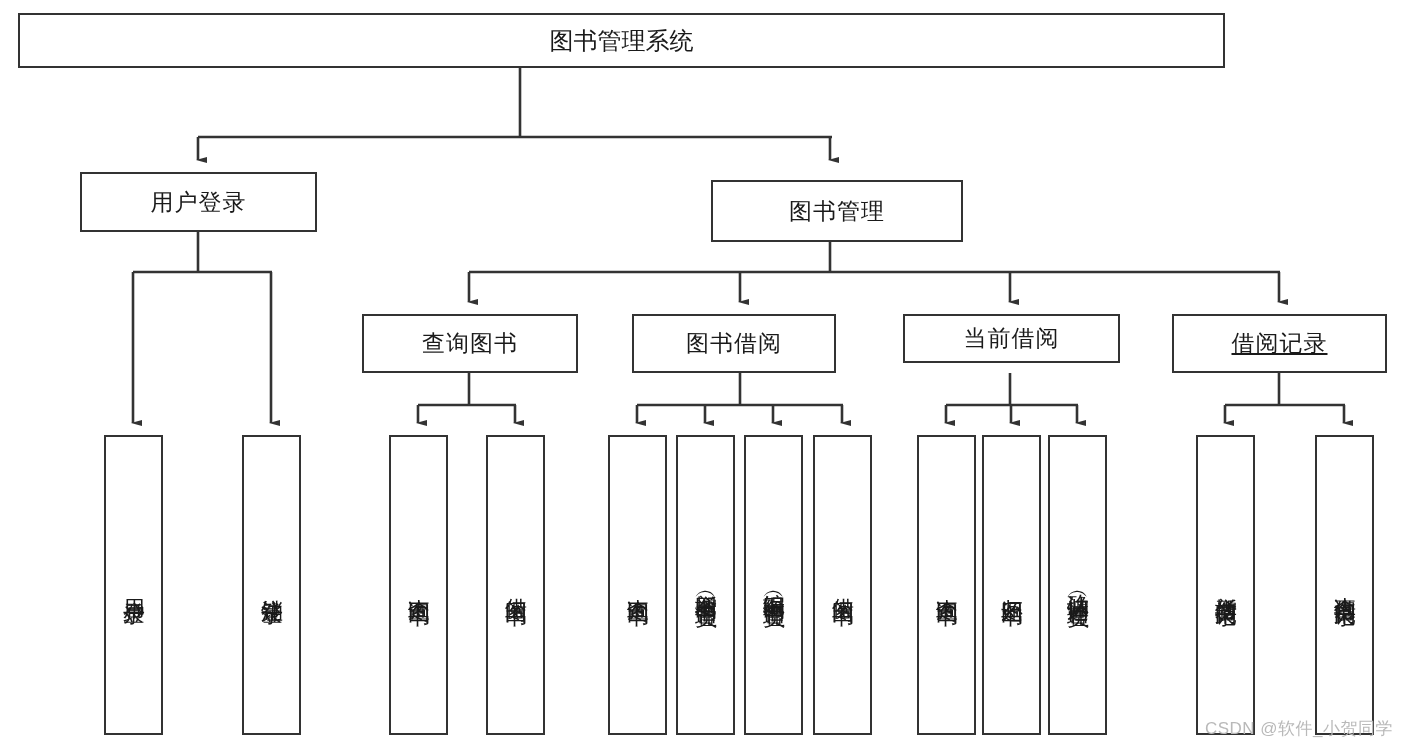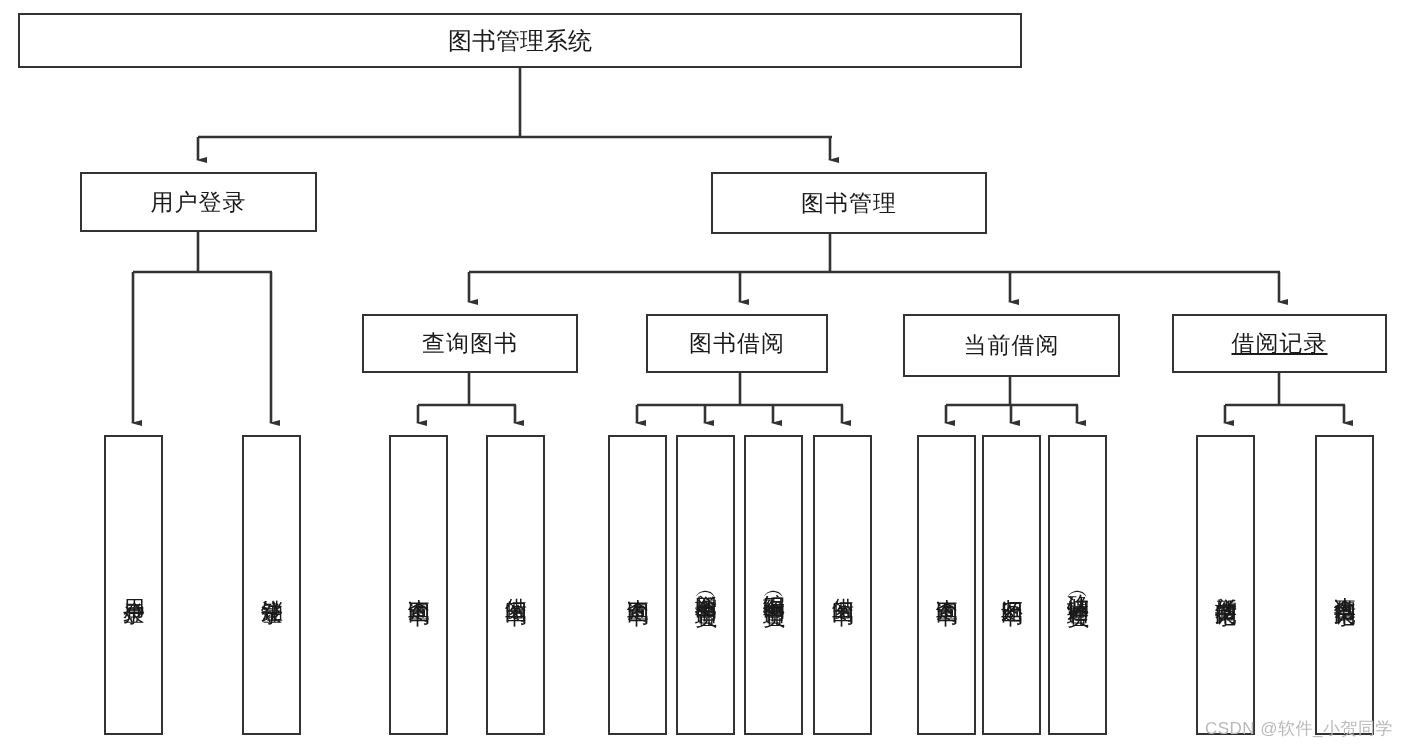--- a/index.html
+++ b/index.html
@@ -113,38 +113,38 @@
       <path d="M1011,405 L1011,423" marker-end="url(#arrow)"></path>
       <path d="M1077,405 L1077,423" marker-end="url(#arrow)"></path>
 
       <path d="M1279,373 L1279,405"></path>
       <path d="M1225,405 L1345,405"></path>
       <path d="M1225,405 L1225,423" marker-end="url(#arrow)"></path>
       <path d="M1344,405 L1344,423" marker-end="url(#arrow)"></path>
     </g>
   </svg>
 
-  <div class="node root" style="left:18px; top:13px; width:1004px; height:55px;">
+  <div class="node root" style="left:18px; top:13px; width:1207px; height:55px;">
     <span>图书管理系统</span>
   </div>
 
   <div class="node horiz" style="left:80px; top:172px; width:237px; height:60px;">
     <span>用户登录</span>
   </div>
-  <div class="node horiz" style="left:711px; top:172px; width:276px; height:62px;">
+  <div class="node horiz" style="left:711px; top:180px; width:252px; height:62px;">
     <span>图书管理</span>
   </div>
 
   <div class="node horiz" style="left:362px; top:314px; width:216px; height:59px;">
     <span>查询图书</span>
   </div>
-  <div class="node horiz" style="left:632px; top:314px; width:182px; height:59px;margin-left:14px;">
+  <div class="node horiz" style="left:632px; top:314px; width:204px; height:59px;">
     <span>图书借阅</span>
   </div>
-  <div class="node horiz" style="left:903px; top:314px; width:217px; height:63px;">
+  <div class="node horiz" style="left:903px; top:314px; width:217px; height:49px;">
     <span>当前借阅</span>
   </div>
   <div class="node horiz" style="left:1172px; top:314px; width:215px; height:59px;text-decoration:underline;">
     <span>借阅记录</span>
   </div>
 
   <div class="node vert" style="left:104px; top:435px; width:59px; height:300px;">
     <span class="vlabel">用户登录</span>
   </div>
   <div class="node vert" style="left:242px; top:435px; width:59px; height:300px;">

